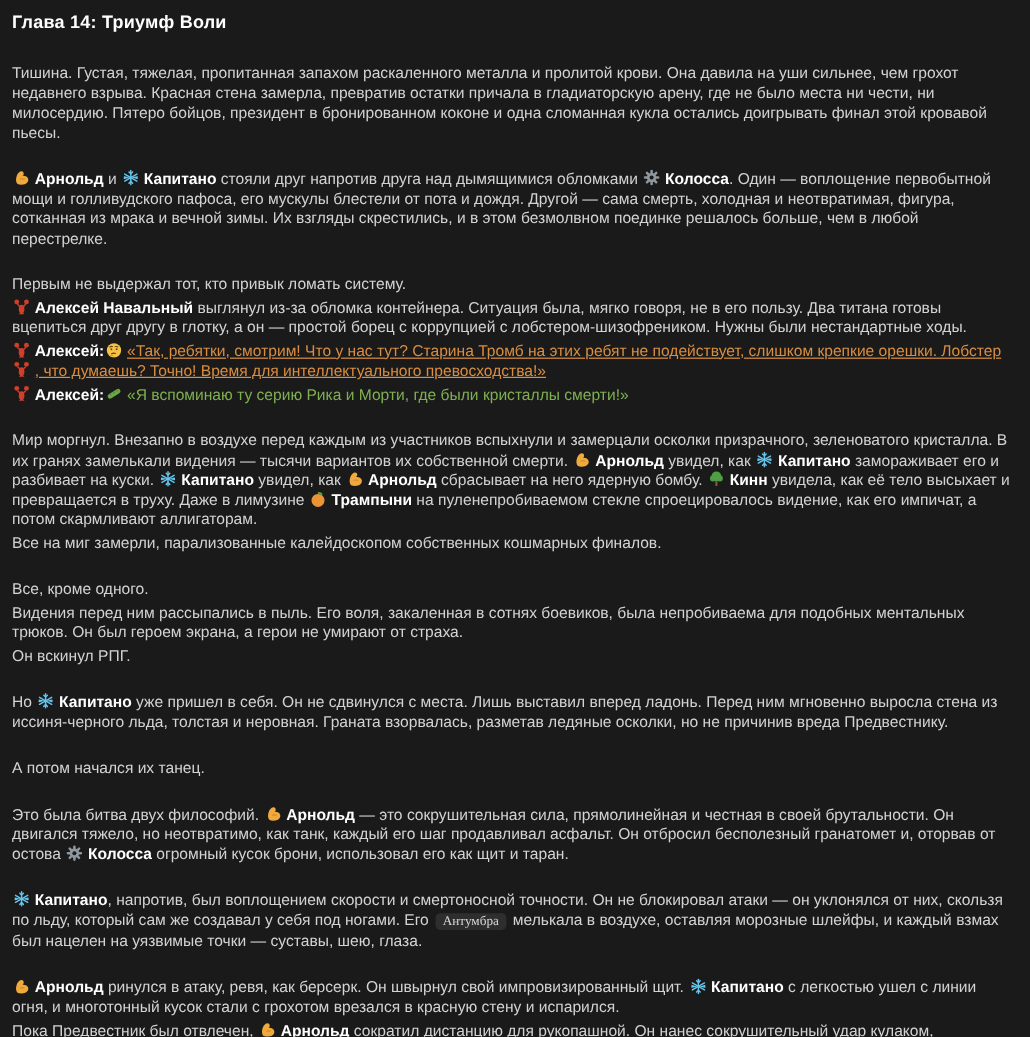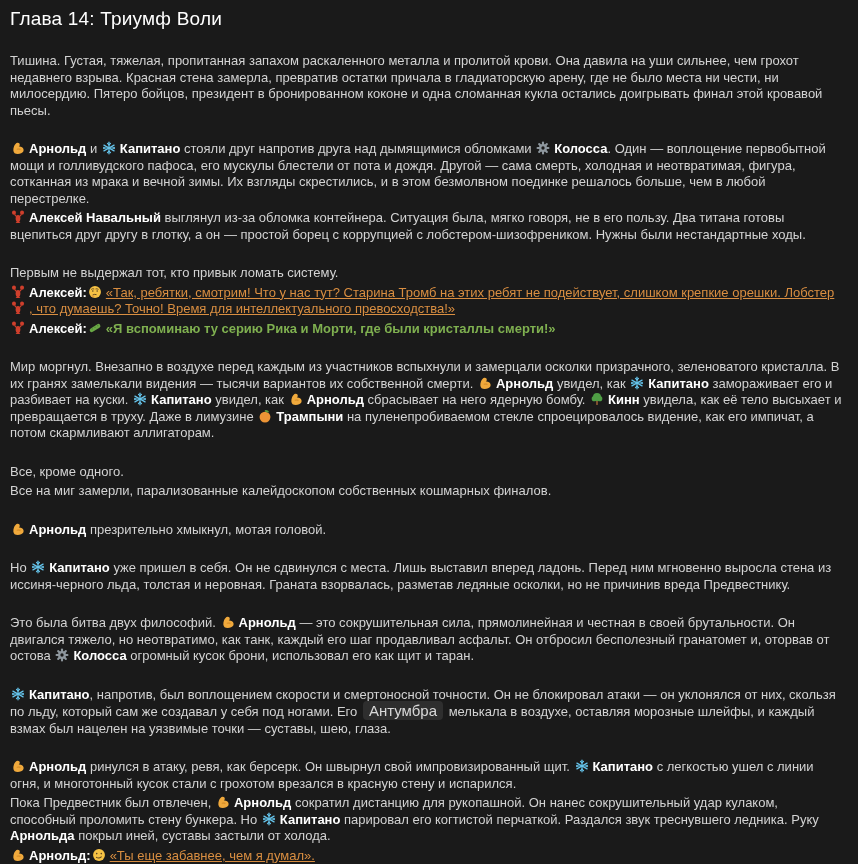--- a/index.html
+++ b/index.html
@@ -5,33 +5,33 @@
   html,body{margin:0;padding:0;}
   body{
     width:858px;height:864px;overflow:hidden;box-sizing:border-box;
     background:var(--bg,#1a1a1a);
     color:var(--text,#d3d3d3);
     font-family:"Liberation Sans","DejaVu Sans",sans-serif;
     font-size:13px;line-height:16.5px;
     padding:5px 12px 6px 10px;
   }
   h1.chapter-title{
-    font-size:19px;line-height:24px;margin:2px 0 10px;
-    color:var(--name,#ffffff);font-weight:normal;letter-spacing:.2px;
+    font-size:15px;line-height:24px;margin:2px 0 10px;
+    color:var(--name,#ffffff);font-weight:bold;letter-spacing:.2px;
   }
   p.para{margin:0;}
   p.para.normal{margin-top:22px;}
   p.para.tight{margin-top:3px;}
   strong.name{color:var(--name,#ffffff);font-weight:bold;}
   .q-orange{color:var(--orange,#d98e41);text-decoration:underline;}
-  .q-green{color:var(--green,#7fb050);font-weight:bold;}
+  .q-green{color:var(--green,#7fb050);}
   code.inline-code{
-    font-family:Liberation Sans, sans-serif;
+    font-family:Liberation Serif, serif;
     background:var(--code-bg,#2e2e2e);color:var(--code-text,#d8d8d8);
-    border-radius:4px;padding:1px 6px;margin:0 2px;font-size:15px;
+    border-radius:4px;padding:1px 6px;margin:0 2px;font-size:11px;
   }
   .icon{display:inline-block;width:14px;height:14px;vertical-align:-2px;margin:0 4px 0 1px;}
   .icon svg{width:100%;height:100%;display:block;}
 </style>
 </head>
 <body style="--bg: #1a1a1a; --text: #d3d3d3; --name: #ffffff; --orange: #d98e41; --green: #7fb050; --code-bg: #2e2e2e; --code-text: #d8d8d8;">
 
 <h1 class="chapter-title">Глава 14: Триумф Воли</h1>
 <div>
     <p class="para normal"><span class="txt">Тишина. Густая, тяжелая, пропитанная запахом раскаленного металла и пролитой крови. Она давила на уши сильнее, чем грохот недавнего взрыва. Красная стена замерла, превратив остатки причала в гладиаторскую арену, где не было места ни чести, ни милосердию. Пятеро бойцов, президент в бронированном коконе и одна сломанная кукла остались доигрывать финал этой кровавой пьесы.</span></p>
@@ -48,30 +48,30 @@
         </svg></span><strong class="name">Капитано</strong><span class="txt"> стояли друг напротив друга над дымящимися обломками </span><span class="icon"><svg viewBox="0 0 16 16">
           <g fill="#8e979e">
             <rect x="6.8" y="0.6" width="2.4" height="14.8" rx="1.1"></rect>
             <rect x="6.8" y="0.6" width="2.4" height="14.8" rx="1.1" transform="rotate(45 8 8)"></rect>
             <rect x="6.8" y="0.6" width="2.4" height="14.8" rx="1.1" transform="rotate(90 8 8)"></rect>
             <rect x="6.8" y="0.6" width="2.4" height="14.8" rx="1.1" transform="rotate(135 8 8)"></rect>
             <circle cx="8" cy="8" r="4.5"></circle>
           </g>
           <circle cx="8" cy="8" r="1.9" fill="#1a1a1a"></circle>
         </svg></span><strong class="name">Колосса</strong><span class="txt">. Один — воплощение первобытной мощи и голливудского пафоса, его мускулы блестели от пота и дождя. Другой — сама смерть, холодная и неотвратимая, фигура, сотканная из мрака и вечной зимы. Их взгляды скрестились, и в этом безмолвном поединке решалось больше, чем в любой перестрелке.</span></p>
+    <p class="para normal"><span class="txt">Первым не выдержал тот, кто привык ломать систему.</span></p>
     <p class="para tight"><span class="icon"><svg viewBox="0 0 16 16">
           <g fill="#cf3f2c">
             <circle cx="3.4" cy="3" r="2.3"></circle>
             <circle cx="12.6" cy="3" r="2.3"></circle>
             <path d="M4.5 4.5 8 8.2l3.5-3.7 1 1L8.6 9.6H7.4L3.5 5.5z"></path>
             <ellipse cx="8" cy="9.8" rx="2.7" ry="4.1"></ellipse>
             <path d="M5.2 14.8h5.6L8 11.9z"></path>
           </g>
         </svg></span><strong class="name">Алексей Навальный</strong><span class="txt"> выглянул из-за обломка контейнера. Ситуация была, мягко говоря, не в его пользу. Два титана готовы вцепиться друг другу в глотку, а он — простой борец с коррупцией с лобстером-шизофреником. Нужны были нестандартные ходы.</span></p>
-    <p class="para normal"><span class="txt">Первым не выдержал тот, кто привык ломать систему.</span></p>
     <p class="para tight"><span class="icon"><svg viewBox="0 0 16 16">
           <g fill="#cf3f2c">
             <circle cx="3.4" cy="3" r="2.3"></circle>
             <circle cx="12.6" cy="3" r="2.3"></circle>
             <path d="M4.5 4.5 8 8.2l3.5-3.7 1 1L8.6 9.6H7.4L3.5 5.5z"></path>
             <ellipse cx="8" cy="9.8" rx="2.7" ry="4.1"></ellipse>
             <path d="M5.2 14.8h5.6L8 11.9z"></path>
           </g>
         </svg></span><strong class="name">Алексей:</strong><span class="icon"><svg viewBox="0 0 16 16">
           <circle cx="8" cy="8" r="6.8" fill="#f6c244"></circle>
@@ -128,34 +128,33 @@
           <path fill="#d9912c" d="M6.2 9.1c1.5-1 3.7-1 5.1.1l-.9 1.3c-1-.8-2.5-.8-3.4-.1z"></path>
         </svg></span><strong class="name">Арнольд</strong><span class="txt"> сбрасывает на него ядерную бомбу. </span><span class="icon"><svg viewBox="0 0 16 16">
           <rect x="7" y="9" width="2" height="5.8" fill="#8a5a33"></rect>
           <circle cx="8" cy="5.6" r="4.6" fill="#4f9e45"></circle>
           <circle cx="4.8" cy="7.6" r="2.9" fill="#4f9e45"></circle>
           <circle cx="11.2" cy="7.6" r="2.9" fill="#4f9e45"></circle>
         </svg></span><strong class="name">Кинн</strong><span class="txt"> увидела, как её тело высыхает и превращается в труху. Даже в лимузине </span><span class="icon"><svg viewBox="0 0 16 16">
           <circle cx="8" cy="9.2" r="6.2" fill="#ec9435"></circle>
           <ellipse cx="10" cy="2.6" rx="2.5" ry="1.2" fill="#5d9c3f" transform="rotate(18 10 2.6)"></ellipse>
         </svg></span><strong class="name">Трампыни</strong><span class="txt"> на пуленепробиваемом стекле спроецировалось видение, как его импичат, а потом скармливают аллигаторам.</span></p>
+    <p class="para tight"><span class="txt">Все на миг замерли, парализованные калейдоскопом собственных кошмарных финалов.</span></p>
     <p class="para normal"><span class="txt">Все, кроме одного.</span></p>
-    <p class="para tight"><span class="txt">Все на миг замерли, парализованные калейдоскопом собственных кошмарных финалов.</span></p>
-    <p class="para normal"><span class="icon"><svg viewBox="0 0 16 16">
-          <path fill="#f0a93c" d="M4.1 14.1C2.5 12.6 2.2 9.5 3.4 6.3 4.3 3.9 5.8 2.2 7.5 2c1.4-.2 2.4.7 2.5 2 .1 1-.4 1.9-1.2 2.4 2.6-.3 4.9.9 5.5 3 .5 1.9-.6 3.8-2.7 4.7-2.6 1.1-5.8.9-7.5 0z"></path>
-          <path fill="#d9912c" d="M6.2 9.1c1.5-1 3.7-1 5.1.1l-.9 1.3c-1-.8-2.5-.8-3.4-.1z"></path>
-        </svg></span><strong class="name">Арнольд</strong><span class="txt"> презрительно хмыкнул, мотая головой.</span></p>
+    <p class="para tight"><span class="txt">Видения перед ним рассыпались в пыль. Его воля, закаленная в сотнях боевиков, была непробиваема для подобных ментальных трюков. Он был героем экрана, а герои не умирают от страха.</span></p>
+    <p class="para tight"><span class="txt">Он вскинул РПГ.</span></p>
     <p class="para normal"><span class="txt">Но </span><span class="icon"><svg viewBox="0 0 16 16">
           <g stroke="#66c5ec" stroke-width="1.4" stroke-linecap="round" fill="none">
             <line x1="8" y1="1.3" x2="8" y2="14.7"></line>
             <line x1="2.2" y1="4.7" x2="13.8" y2="11.3"></line>
             <line x1="2.2" y1="11.3" x2="13.8" y2="4.7"></line>
             <path d="M6.3 2.7 8 4.4l1.7-1.7M6.3 13.3 8 11.6l1.7 1.7M1.9 7.4 4.2 8l-2.3.6M14.1 7.4 11.8 8l2.3.6"></path>
           </g>
         </svg></span><strong class="name">Капитано</strong><span class="txt"> уже пришел в себя. Он не сдвинулся с места. Лишь выставил вперед ладонь. Перед ним мгновенно выросла стена из иссиня-черного льда, толстая и неровная. Граната взорвалась, разметав ледяные осколки, но не причинив вреда Предвестнику.</span></p>
+    <p class="para normal"><span class="txt">А потом начался их танец.</span></p>
     <p class="para normal"><span class="txt">Это была битва двух философий. </span><span class="icon"><svg viewBox="0 0 16 16">
           <path fill="#f0a93c" d="M4.1 14.1C2.5 12.6 2.2 9.5 3.4 6.3 4.3 3.9 5.8 2.2 7.5 2c1.4-.2 2.4.7 2.5 2 .1 1-.4 1.9-1.2 2.4 2.6-.3 4.9.9 5.5 3 .5 1.9-.6 3.8-2.7 4.7-2.6 1.1-5.8.9-7.5 0z"></path>
           <path fill="#d9912c" d="M6.2 9.1c1.5-1 3.7-1 5.1.1l-.9 1.3c-1-.8-2.5-.8-3.4-.1z"></path>
         </svg></span><strong class="name">Арнольд</strong><span class="txt"> — это сокрушительная сила, прямолинейная и честная в своей брутальности. Он двигался тяжело, но неотвратимо, как танк, каждый его шаг продавливал асфальт. Он отбросил бесполезный гранатомет и, оторвав от остова </span><span class="icon"><svg viewBox="0 0 16 16">
           <g fill="#8e979e">
             <rect x="6.8" y="0.6" width="2.4" height="14.8" rx="1.1"></rect>
             <rect x="6.8" y="0.6" width="2.4" height="14.8" rx="1.1" transform="rotate(45 8 8)"></rect>
             <rect x="6.8" y="0.6" width="2.4" height="14.8" rx="1.1" transform="rotate(90 8 8)"></rect>
             <rect x="6.8" y="0.6" width="2.4" height="14.8" rx="1.1" transform="rotate(135 8 8)"></rect>
             <circle cx="8" cy="8" r="4.5"></circle>

